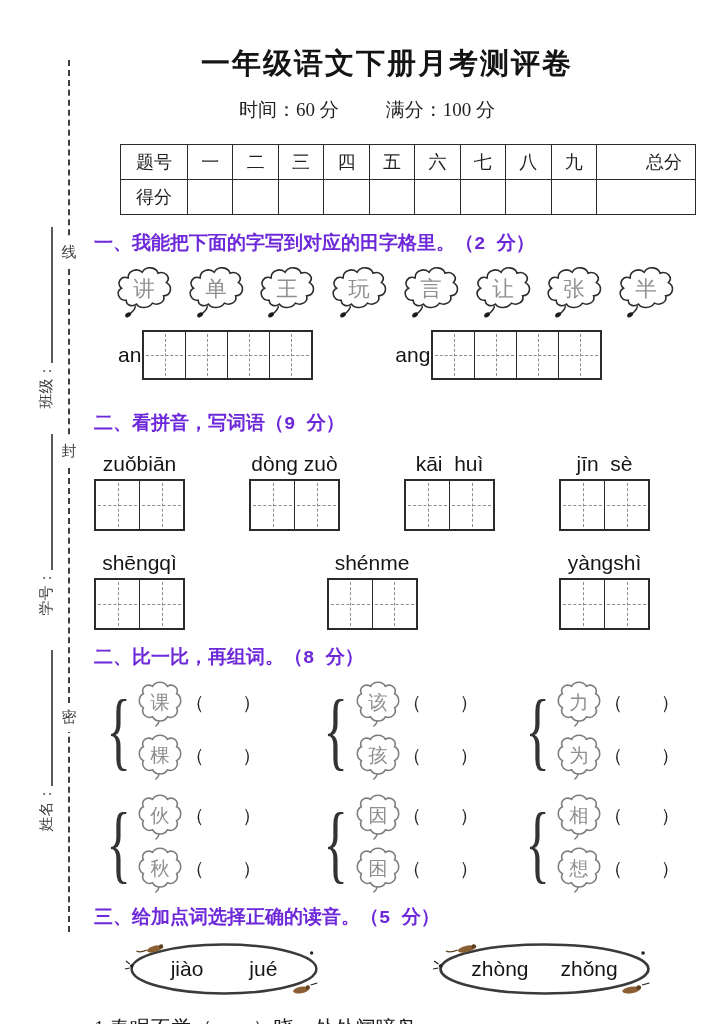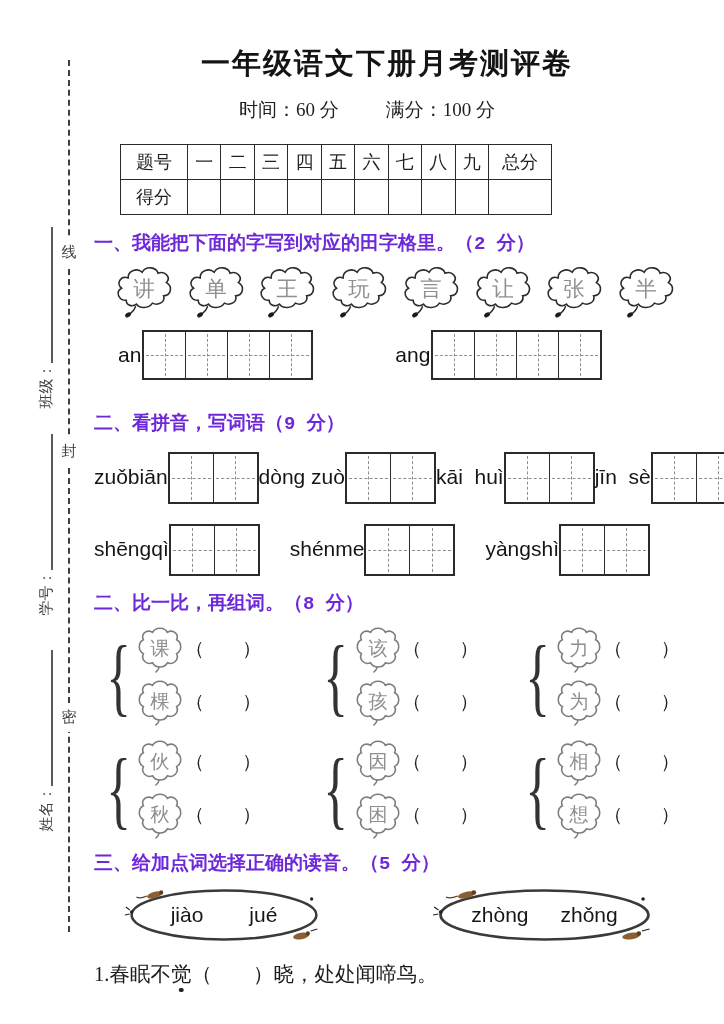--- a/index.html
+++ b/index.html
@@ -18,25 +18,25 @@
               font-family:"Liberation Serif","DejaVu Serif",serif;}
   .fill-blank{display:inline-block;width:136px;height:12px;border-bottom:2px solid #5a5a5a;}
 
   
   .content{position:absolute;left:94px;top:0;width:586px;}
   .page-title{margin:44px 0 0;text-align:center;font-size:29px;font-weight:700;
               letter-spacing:2px;color:#141414;}
   .meta-row{margin-top:13px;display:flex;justify-content:center;gap:47px;font-size:19px;
             transform:translateX(-20px);font-family:"Liberation Serif","DejaVu Serif",serif;}
 
-  table.score{border-collapse:collapse;margin:21px 0 0 26px;width:432px;table-layout:fixed;}
+  table.score{border-collapse:collapse;margin:21px 0 0 26px;width:576px;table-layout:fixed;}
   table.score td{border:1.8px solid #2a2a2a;height:34px;text-align:center;font-size:18px;
                  font-family:"Liberation Serif","DejaVu Serif",serif;padding:0;}
   table.score td.c-first{width:66px;}
-  table.score td.c-last{width:62px;}
+  table.score td.c-last{width:62px;padding-left:36px;}
 
   .sec-title{margin-top:15px;font-size:19px;font-weight:700;color:#6d28d9;
              font-family:Liberation Mono, monospace;}
 
   
   .cloud-row{margin-top:6px;display:flex;justify-content:space-between;padding:0 4px 0 20px;}
   svg.cloud{width:60px;height:58px;}
   svg.flower{width:46px;height:50px;}
   .bubble-char{font-size:23px;fill:#8f8f8f;text-anchor:middle;
                font-family:"Liberation Serif","DejaVu Serif",serif;}
@@ -54,21 +54,21 @@
   .tz-py{width:43px;height:48px;}
 
   .grid-row{margin-top:10px;display:flex;align-items:center;}
   .grid-group{display:flex;align-items:center;}
   .grid-group.g2{margin-left:82px;}
   .grid-label{font-size:21px;color:#141414;margin-right:1px;}
   .grid-row .pad{width:24px;}
 
   
   .py-row{display:flex;justify-content:space-between;margin:16px 2px 0 0;width:556px;}
-  .py-group{display:flex;flex-direction:row;align-items:center;}
+  .py-group{display:flex;flex-direction:column;align-items:center;}
   .py{font-size:21px;white-space:pre;margin-bottom:3px;color:#161616;}
 
   
   .pair-row{display:flex;margin-top:8px;}
   .pair-group{display:flex;align-items:center;}
   .pg1{margin-left:4px;}
   .pg2{margin-left:54px;}
   .pg3{margin-left:38px;}
   .brace{font-size:86px;line-height:96px;font-weight:400;color:#333;
          transform:scaleX(0.6);font-family:"Liberation Serif","DejaVu Serif",serif;

